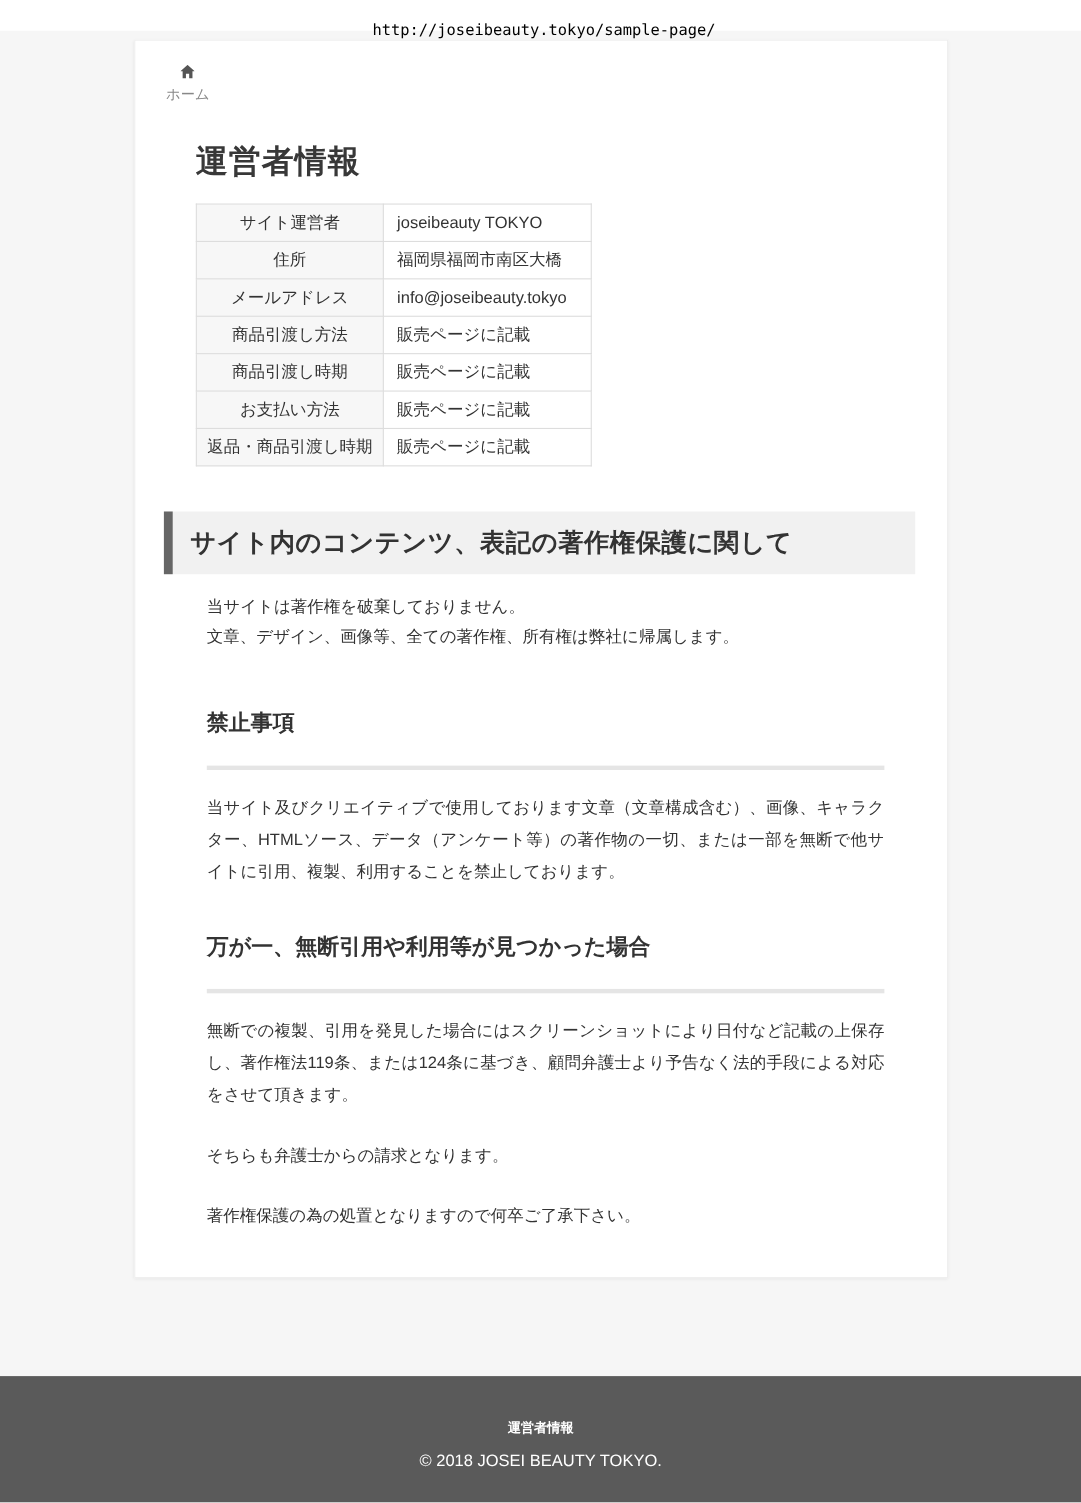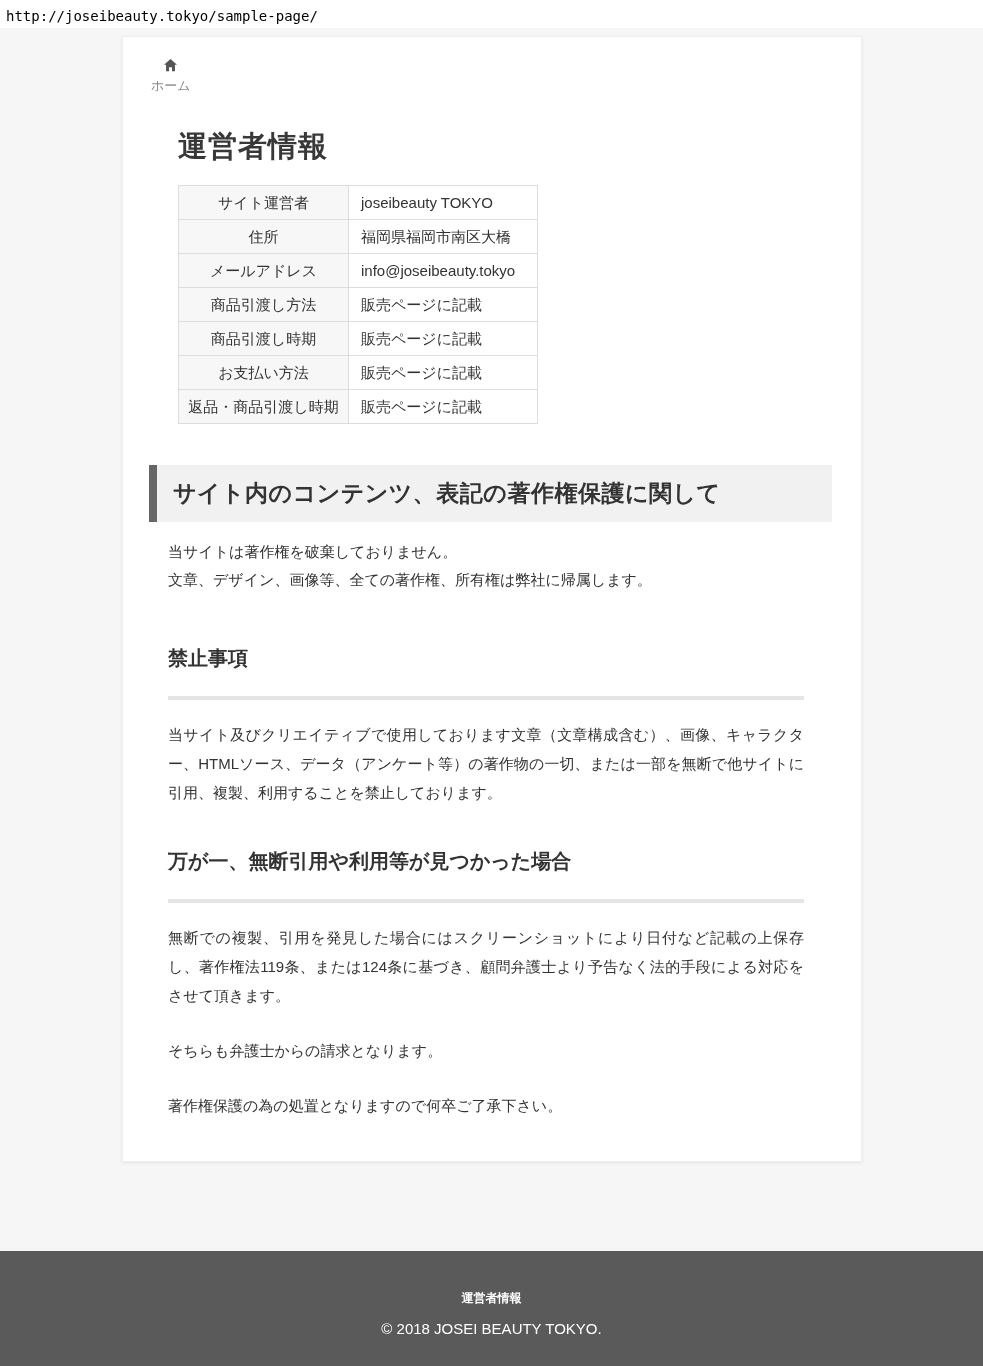--- a/index.html
+++ b/index.html
@@ -10,22 +10,23 @@
   }
   body { height: 1366px; overflow: hidden; }
 
   
   .url-bar {
     height: 28px;
     background: #ffffff;
     font-family: "DejaVu Sans Mono", monospace;
     font-size: 14px;
     color: #000000;
-    padding: 8px 0 0 6px;
+    padding: 20px 0 0 6px;
     white-space: nowrap;
+    text-align: center;
   }
 
   
   .page-bg {
     background: #f6f6f6;
     padding-top: 8px;
     height: 1223px;
     overflow: hidden;
   }
 
@@ -94,21 +95,21 @@
     background: #f1f1f1;
     border-left: 8px solid #666666;
     padding: 14px 0 14px 16px;
     font-size: 23px;
     line-height: 29px;
     font-weight: bold;
     color: #333333;
     letter-spacing: 0.5px;
   }
 
-  .content-block { margin-left: 45px; margin-right: 57px; }
+  .content-block { margin-left: 65px; margin-right: 57px; }
 
   p.body-text {
     font-size: 15px;
     line-height: 29px;
     color: #333333;
     text-align: justify;
   }
   p.intro { margin-top: 16px; line-height: 28px; }
   p.intro span { display: block; }
 

